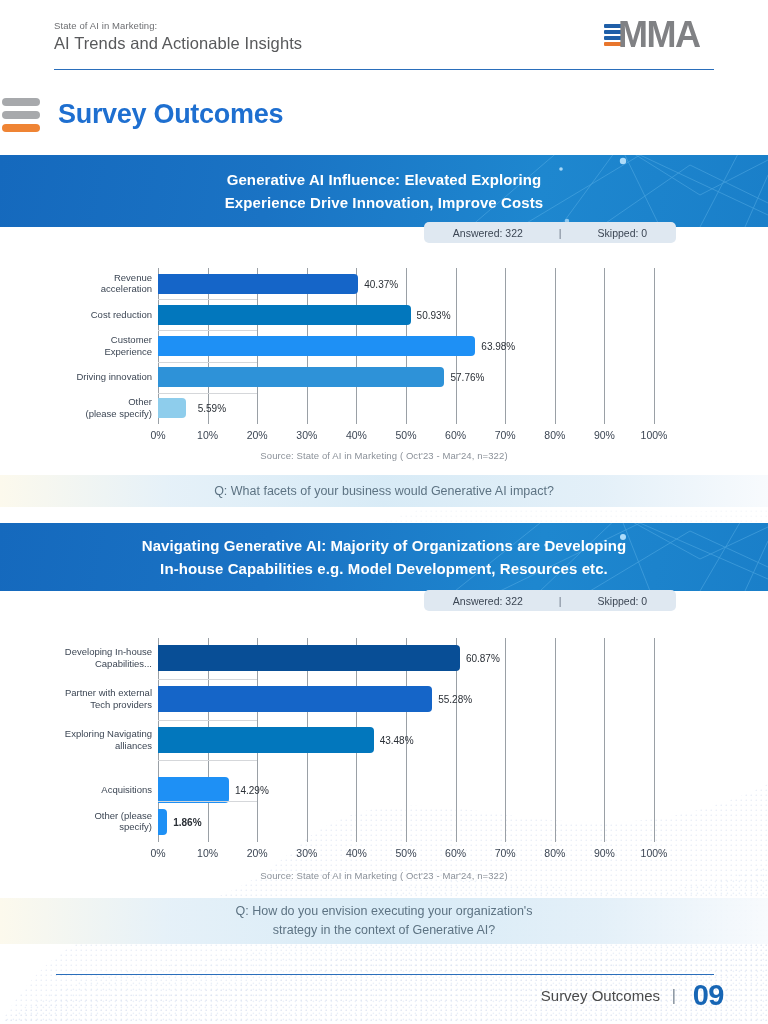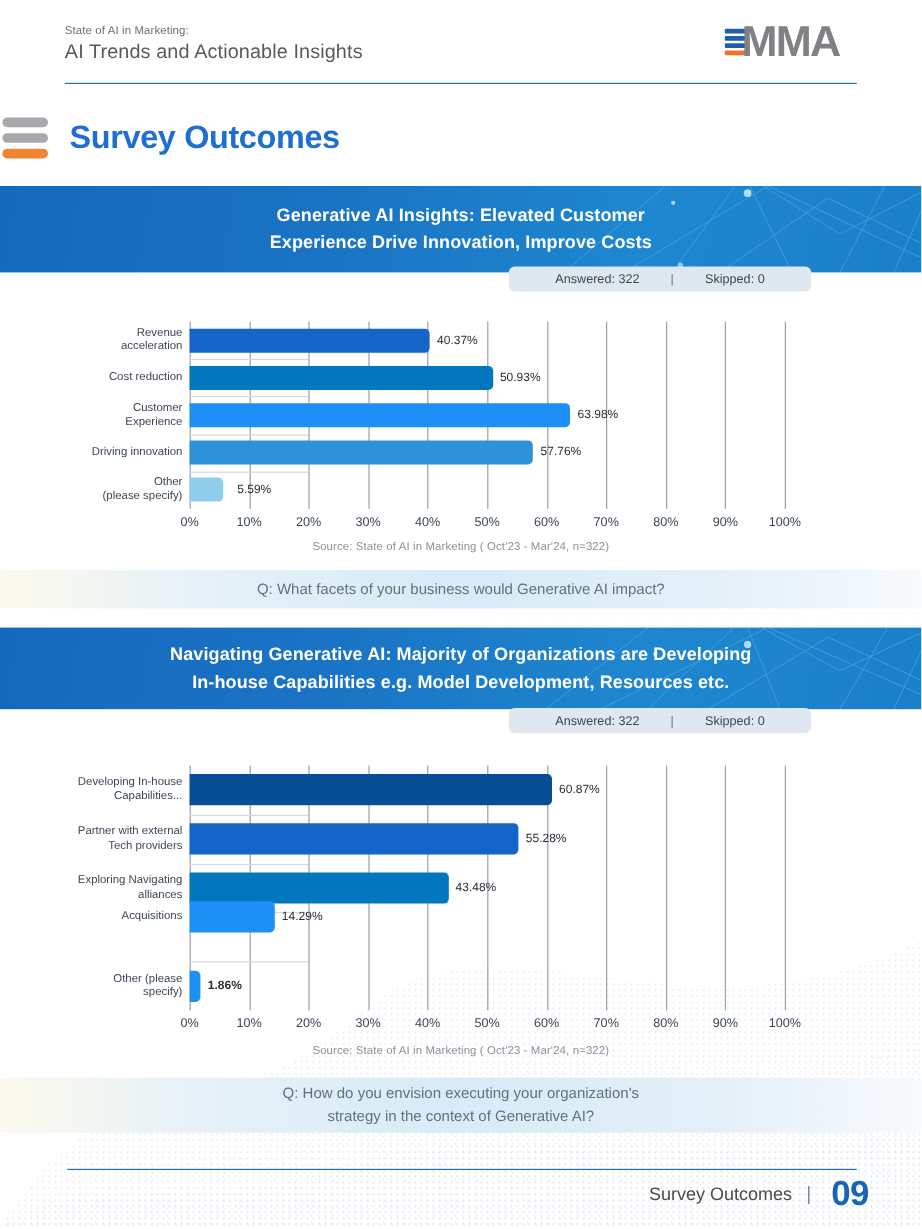--- a/index.html
+++ b/index.html
@@ -74,21 +74,21 @@
     padding: 0 70px;
     display:flex; flex-direction:column; justify-content:center; height:100%;
     letter-spacing:.1px;
   }
 
   
   .pill {
     position: absolute; height: 21px;
     background: #dfe8f1; border-radius: 5px;
     display: flex; align-items: center; justify-content: center;
-    gap: 26px; padding: 0 18px;
+    gap: 36px; padding: 0 18px;
     font-size: 10.5px; color: #3c4654;
   }
   .pill .sep { color: #6a7685; }
 
   
   .chart { position: absolute; }
   .plot { position: absolute; left: 0; top: 0; right: 0; bottom: 0; }
   .gridline { position:absolute; top:0; bottom:22px; width:1px; background:#9aa0a6; }
   .tick-label {
     position: absolute; font-size: 10.5px; color: #3c4654;
@@ -196,21 +196,21 @@
         <path d="M660,72 L620,-10"></path>
         <path d="M700,72 L740,-5"></path>
         <path d="M745,72 L768,20"></path>
         <path d="M470,72 L560,-5"></path>
       </g>
       <circle cx="623" cy="6" r="3.2" fill="#bfe6ff" opacity=".9"></circle>
       <circle cx="561" cy="14" r="1.8" fill="#bfe6ff" opacity=".85"></circle>
       <circle cx="567" cy="66" r="2.2" fill="#bfe6ff" opacity=".7"></circle>
     </svg>
     <div class="banner-text">
-      <span>Generative AI Insights: Elevated Customer</span>
+      <span>Generative AI Influence: Elevated Exploring</span>
       <span>Experience Drive Innovation, Improve Costs</span>
     </div>
   </div>
 
   <div class="pill" style="left:424px;top:222px;width:252px;">
     <span>Answered: 322</span>
     <span class="sep">|</span>
     <span>Skipped: 0</span>
   </div>
 
@@ -345,21 +345,21 @@
           <div class="bar-val" style="left: 274.189px;">55.28%</div>
         </div>
         <div class="row-sep" style="top: 81.6px; width: 99.2px;"></div>
         <div class="bar-row" style="top: 88.944px; height: 26.112px;">
           <div class="cat-label">Exploring Navigating
 alliances</div>
           <div class="bar" style="width: 215.661px; background: rgb(2, 119, 189);"></div>
           <div class="bar-val" style="left: 215.661px;">43.48%</div>
         </div>
         <div class="row-sep" style="top: 122.4px; width: 99.2px;"></div>
-        <div class="bar-row" style="top: 113px; height: 26.112px;">
+        <div class="bar-row" style="top: 139px; height: 26.112px;">
           <div class="cat-label">Acquisitions</div>
           <div class="bar" style="width: 70.8784px; background: rgb(30, 144, 245);"></div>
           <div class="bar-val" style="left: 70.8784px;">14.29%</div>
         </div>
         <div class="row-sep" style="top: 163.2px; width: 99.2px;"></div>
         <div class="bar-row" style="top: 170.544px; height: 26.112px;">
           <div class="cat-label">Other (please
 specify)</div>
           <div class="bar" style="width: 9.2256px; background: rgb(30, 144, 245);"></div>
           <div class="bar-val" style="left: 9.2256px; font-weight: bold;">1.86%</div>

